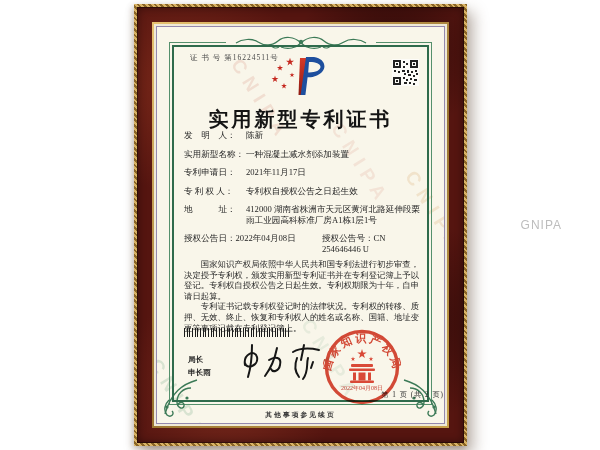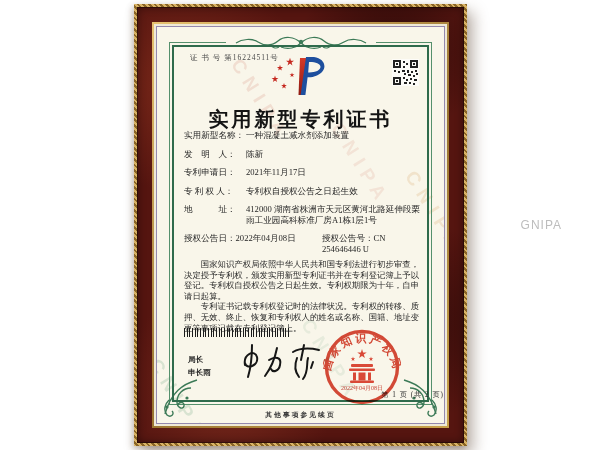--- a/index.html
+++ b/index.html
@@ -188,26 +188,26 @@
                   <rect x="21" y="24" width="2" height="2"></rect>
                     <rect x="24" y="14" width="2" height="2"></rect>
                 </g>
               </svg>
             </div>
 
             <div class="title">实用新型专利证书</div>
 
             <div class="fields">
               <div class="frow">
+                <span class="f-label">发　明　人：</span>
+                <span class="f-value">陈新</span>
+              </div>
+              <div class="frow">
                 <span class="f-label">实用新型名称：</span>
                 <span class="f-value">一种混凝土减水剂添加装置</span>
-              </div>
-              <div class="frow">
-                <span class="f-label">发　明　人：</span>
-                <span class="f-value">陈新</span>
               </div>
               <div class="frow">
                 <span class="f-label">专利申请日：</span>
                 <span class="f-value">2021年11月17日</span>
               </div>
               <div class="frow">
                 <span class="f-label">专 利 权 人：</span>
                 <span class="f-value">专利权自授权公告之日起生效</span>
               </div>
               <div class="frow">

